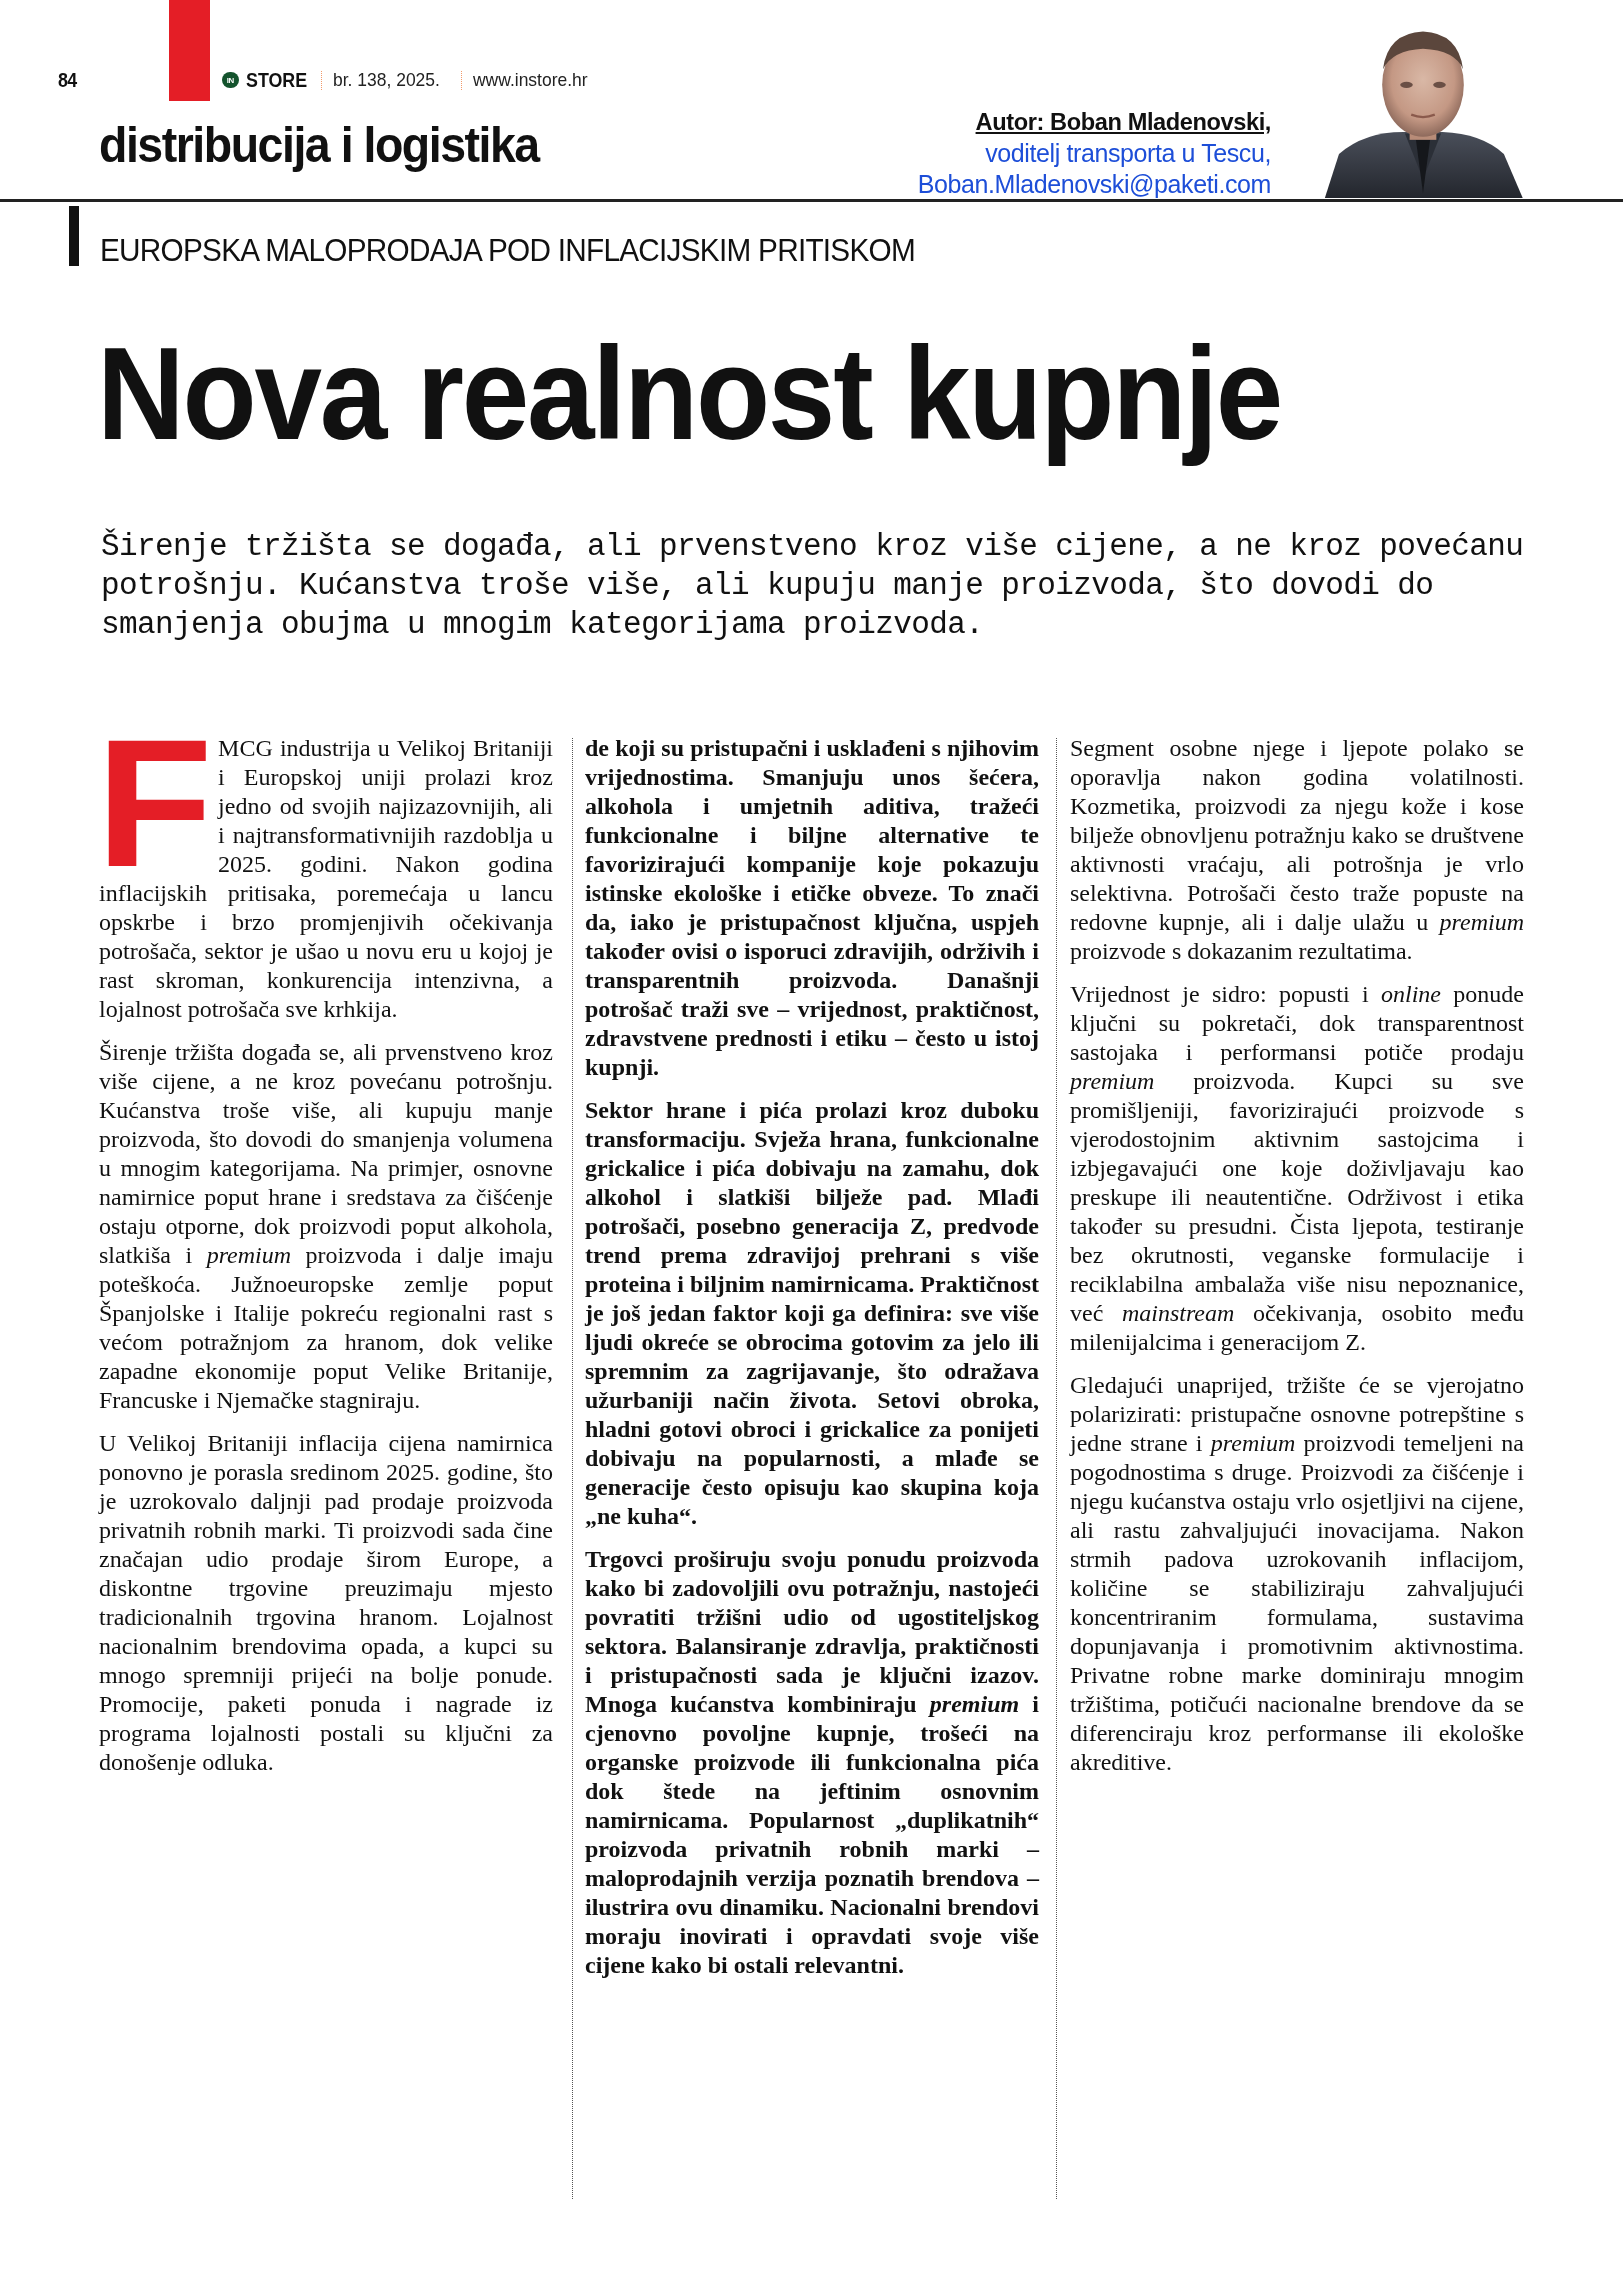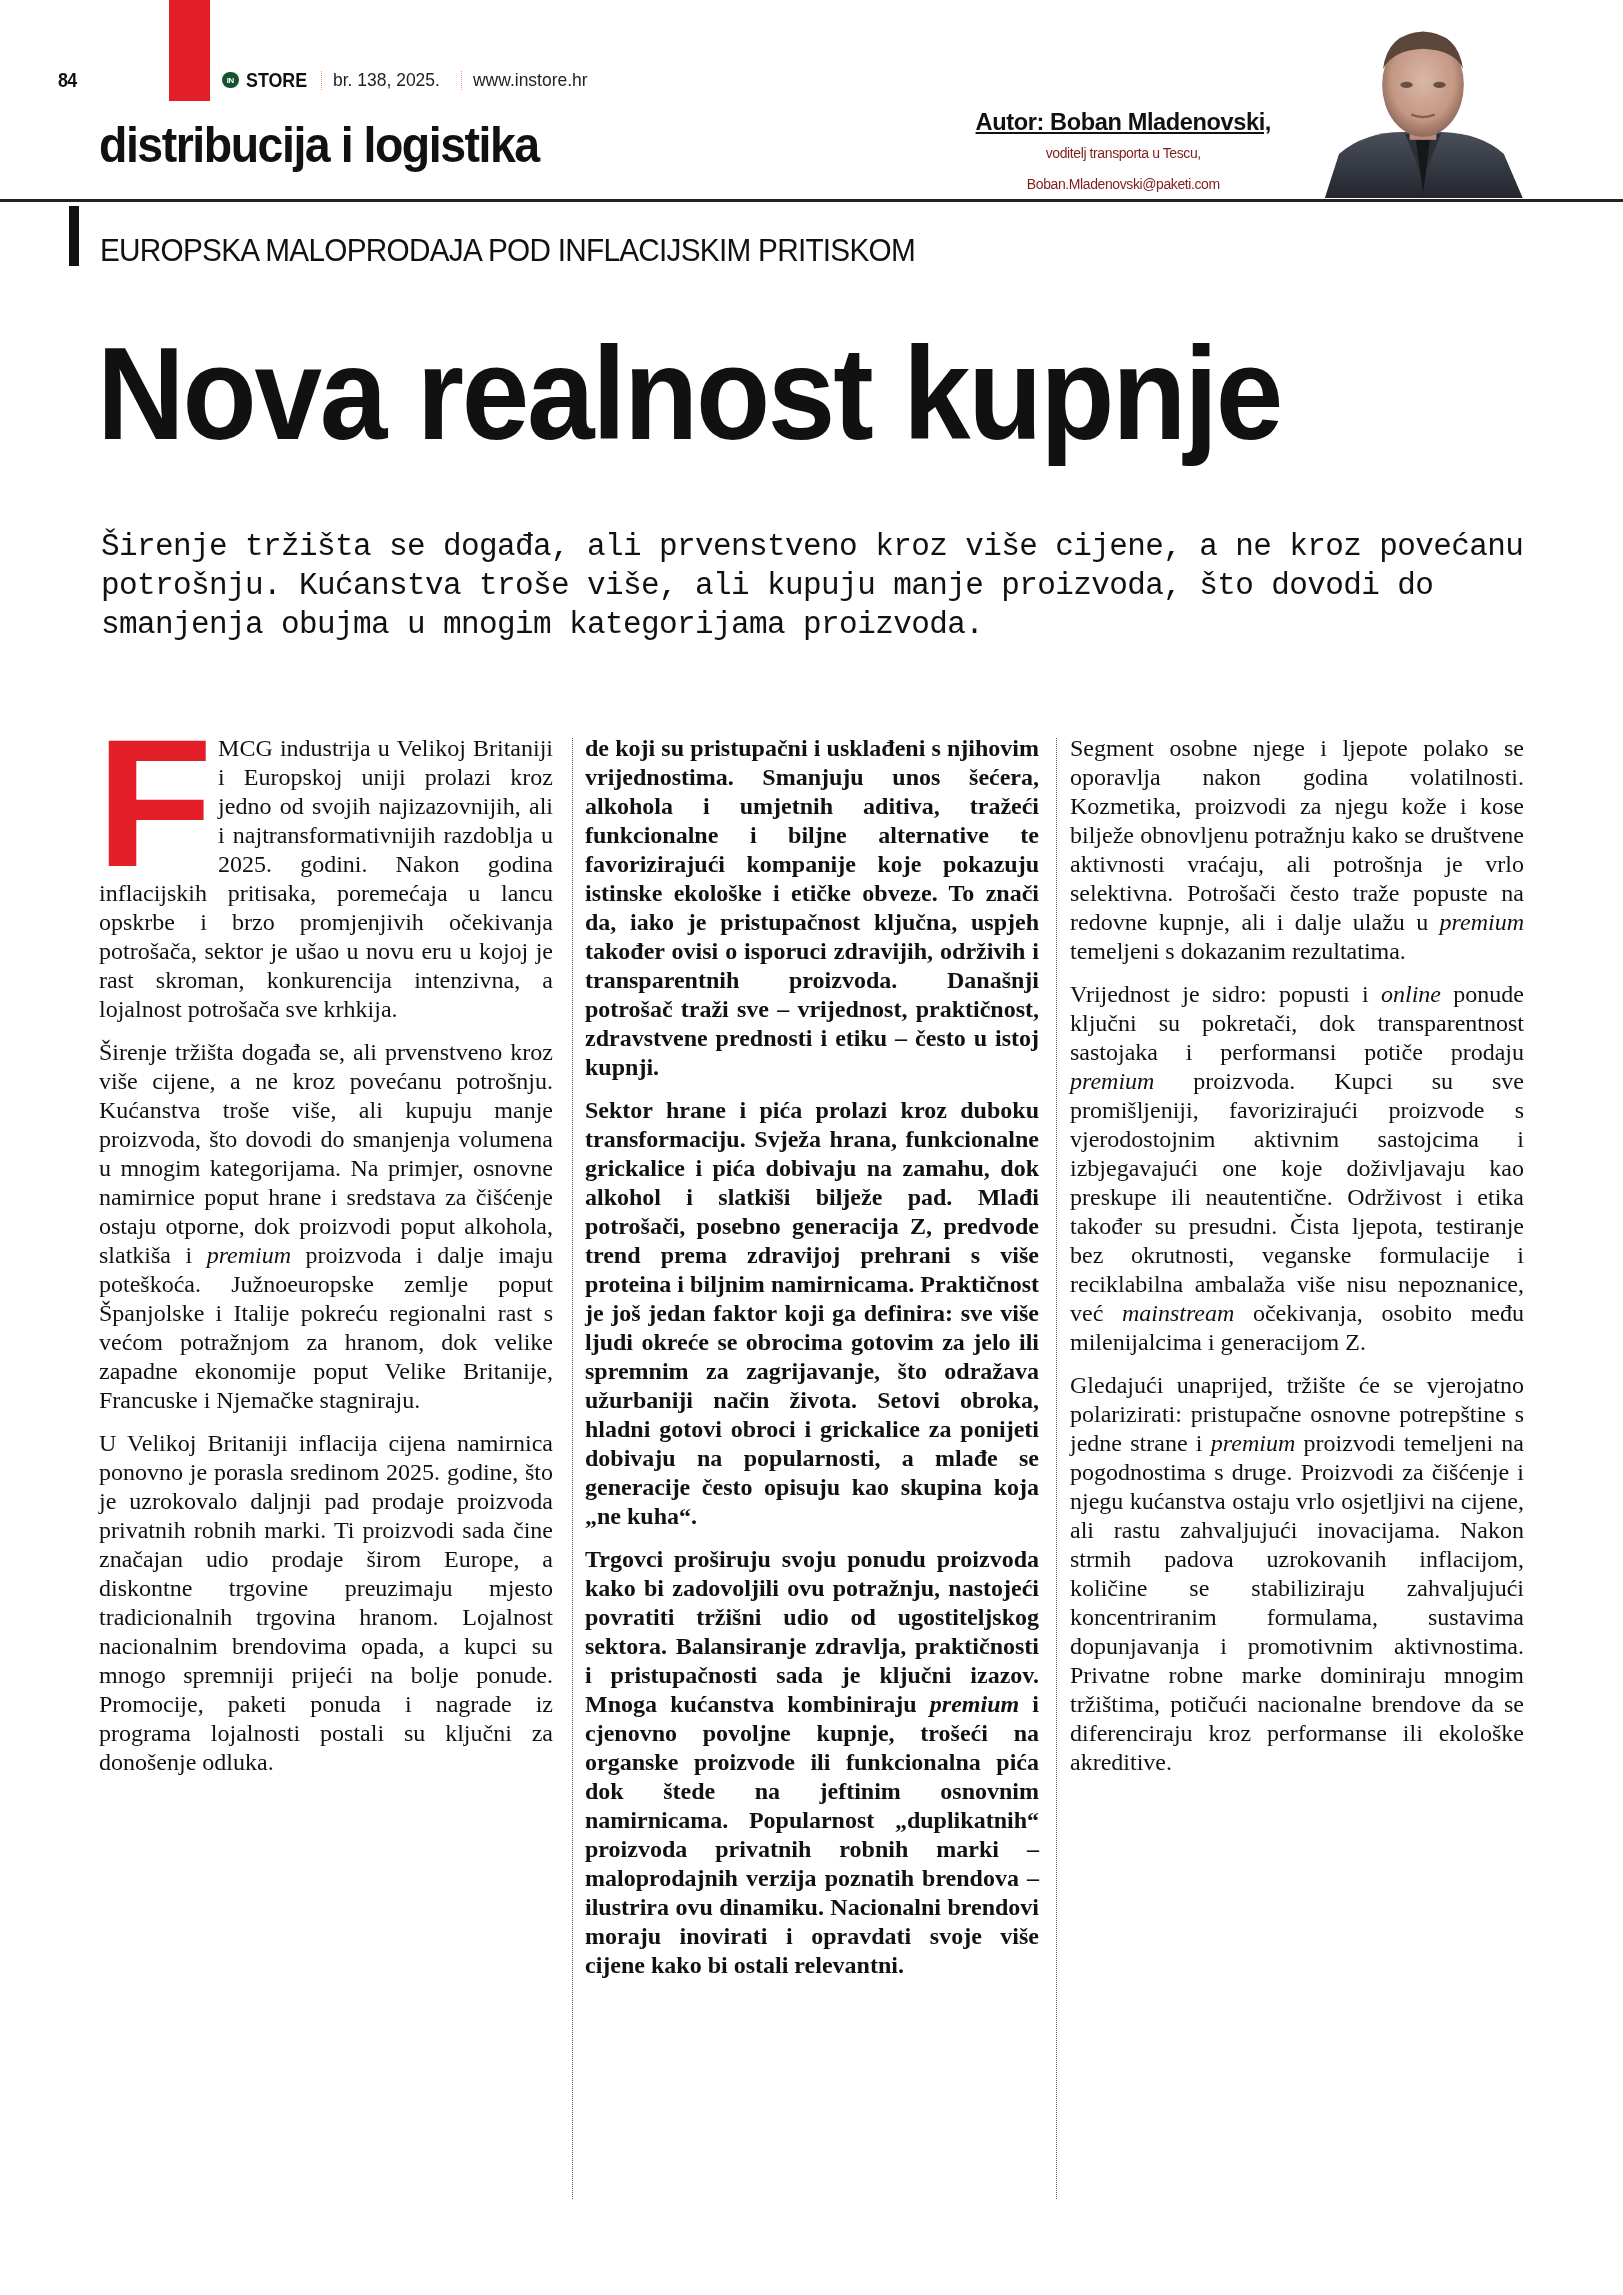--- a/index.html
+++ b/index.html
@@ -30,21 +30,21 @@
     position: absolute; left: 99px; top: 116px;
     font-family: "Liberation Sans", sans-serif; font-weight: 700; font-size: 50px; letter-spacing: -1.6px;
     transform: scaleX(0.93); transform-origin: left center;
   }
   
   .author {
     position: absolute; right: 352px; top: 107px; text-align: right;
     font-family: "Liberation Sans", sans-serif; color: #111;
   }
   .author .name { font-weight: 700; font-size: 23.6px; letter-spacing: -0.4px; line-height: 31px; text-decoration: underline; }
-  .author .role, .author .email { font-size: 14px; line-height: 31px; color: #7f1d1d; letter-spacing: -0.4px; text-align: center; }
+  .author .role, .author .email { font-size: 25px; line-height: 31px; color: #1d4ed8; letter-spacing: -0.4px; }
   .photo {
     position: absolute; left: 1317px; top: 22px; width: 212px; height: 176px; overflow: hidden;
   }
   .header-rule { position: absolute; left: 0; top: 199px; width: 1623px; height: 3.1px; background: #222; }
   
   .kicker-bar { position: absolute; left: 69px; top: 206px; width: 10.2px; height: 60px; background: #111; }
   .kicker {
     position: absolute; left: 100px; top: 232px;
     font-family: "Liberation Sans", sans-serif; font-size: 32px; color: #111; letter-spacing: -0.8px;
     transform: scaleX(0.93); transform-origin: left center; white-space: nowrap;
@@ -136,17 +136,17 @@
     <p><span>U Velikoj Britaniji inflacija cijena namirnica ponovno je porasla sredinom 2025. godine, što je uzrokovalo daljnji pad prodaje proizvoda privatnih robnih marki. Ti proizvodi sada čine značajan udio prodaje širom Europe, a diskontne trgovine preuzimaju mjesto tradicionalnih trgovina hranom. Lojalnost nacionalnim brendovima opada, a kupci su mnogo spremniji prijeći na bolje ponude. Promocije, paketi ponuda i nagrade iz programa lojalnosti postali su ključni za donošenje odluka.</span></p>
   </div>
 <div class="divider d1"></div>
 <div class="col col2">
     <p><span>de koji su pristupačni i usklađeni s njihovim vrijednostima. Smanjuju unos šećera, alkohola i umjetnih aditiva, tražeći funkcionalne i biljne alternative te favorizirajući kompanije koje pokazuju istinske ekološke i etičke obveze. To znači da, iako je pristupačnost ključna, uspjeh također ovisi o isporuci zdravijih, održivih i transparentnih proizvoda. Današnji potrošač traži sve – vrijednost, praktičnost, zdravstvene prednosti i etiku – često u istoj kupnji.</span></p>
     <p><span>Sektor hrane i pića prolazi kroz duboku transformaciju. Svježa hrana, funkcionalne grickalice i pića dobivaju na zamahu, dok alkohol i slatkiši bilježe pad. Mlađi potrošači, posebno generacija Z, predvode trend prema zdravijoj prehrani s više proteina i biljnim namirnicama. Praktičnost je još jedan faktor koji ga definira: sve više ljudi okreće se obrocima gotovim za jelo ili spremnim za zagrijavanje, što odražava užurbaniji način života. Setovi obroka, hladni gotovi obroci i grickalice za ponijeti dobivaju na popularnosti, a mlađe se generacije često opisuju kao skupina koja „ne kuha“.</span></p>
     <p><span>Trgovci proširuju svoju ponudu proizvoda kako bi zadovoljili ovu potražnju, nastojeći povratiti tržišni udio od ugostiteljskog sektora. Balansiranje zdravlja, praktičnosti i pristupačnosti sada je ključni izazov. Mnoga kućanstva kombiniraju </span><em>premium</em><span> i cjenovno povoljne kupnje, trošeći na organske proizvode ili funkcionalna pića dok štede na jeftinim osnovnim namirnicama. Popularnost „duplikatnih“ proizvoda privatnih robnih marki – maloprodajnih verzija poznatih brendova – ilustrira ovu dinamiku. Nacionalni brendovi moraju inovirati i opravdati svoje više cijene kako bi ostali relevantni.</span></p>
   </div>
 <div class="divider d2"></div>
 <div class="col col3">
-    <p><span>Segment osobne njege i ljepote polako se oporavlja nakon godina volatilnosti. Kozmetika, proizvodi za njegu kože i kose bilježe obnovljenu potražnju kako se društvene aktivnosti vraćaju, ali potrošnja je vrlo selektivna. Potrošači često traže popuste na redovne kupnje, ali i dalje ulažu u </span><em>premium</em><span> temeljeni s dokazanim rezultatima.</span></p>
+    <p><span>Segment osobne njege i ljepote polako se oporavlja nakon godina volatilnosti. Kozmetika, proizvodi za njegu kože i kose bilježe obnovljenu potražnju kako se društvene aktivnosti vraćaju, ali potrošnja je vrlo selektivna. Potrošači često traže popuste na redovne kupnje, ali i dalje ulažu u </span><em>premium</em><span> proizvode s dokazanim rezultatima.</span></p>
     <p><span>Vrijednost je sidro: popusti i </span><em>online</em><span> ponude ključni su pokretači, dok transparentnost sastojaka i performansi potiče prodaju </span><em>premium</em><span> proizvoda. Kupci su sve promišljeniji, favorizirajući proizvode s vjerodostojnim aktivnim sastojcima i izbjegavajući one koje doživljavaju kao preskupe ili neautentične. Održivost i etika također su presudni. Čista ljepota, testiranje bez okrutnosti, veganske formulacije i reciklabilna ambalaža više nisu nepoznanice, već </span><em>mainstream</em><span> očekivanja, osobito među milenijalcima i generacijom Z.</span></p>
     <p><span>Gledajući unaprijed, tržište će se vjerojatno polarizirati: pristupačne osnovne potrepštine s jedne strane i </span><em>premium</em><span> proizvodi temeljeni na pogodnostima s druge. Proizvodi za čišćenje i njegu kućanstva ostaju vrlo osjetljivi na cijene, ali rastu zahvaljujući inovacijama. Nakon strmih padova uzrokovanih inflacijom, količine se stabiliziraju zahvaljujući koncentriranim formulama, sustavima dopunjavanja i promotivnim aktivnostima. Privatne robne marke dominiraju mnogim tržištima, potičući nacionalne brendove da se diferenciraju kroz performanse ili ekološke akreditive.</span></p>
   </div>
 
 
 </body></html>

